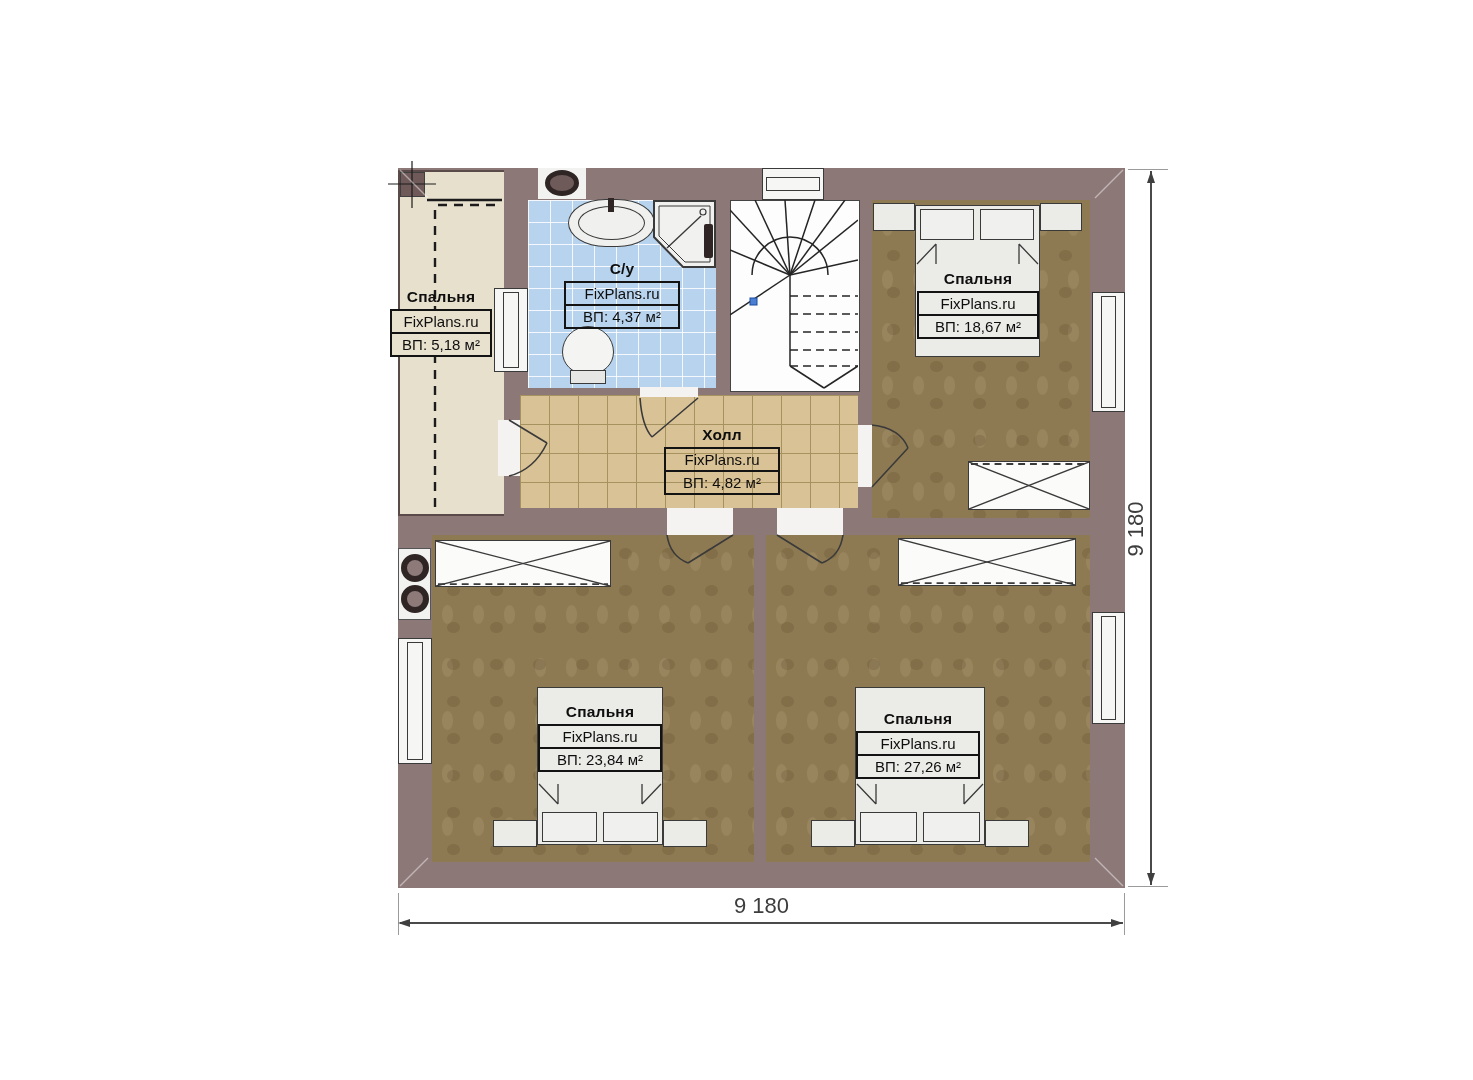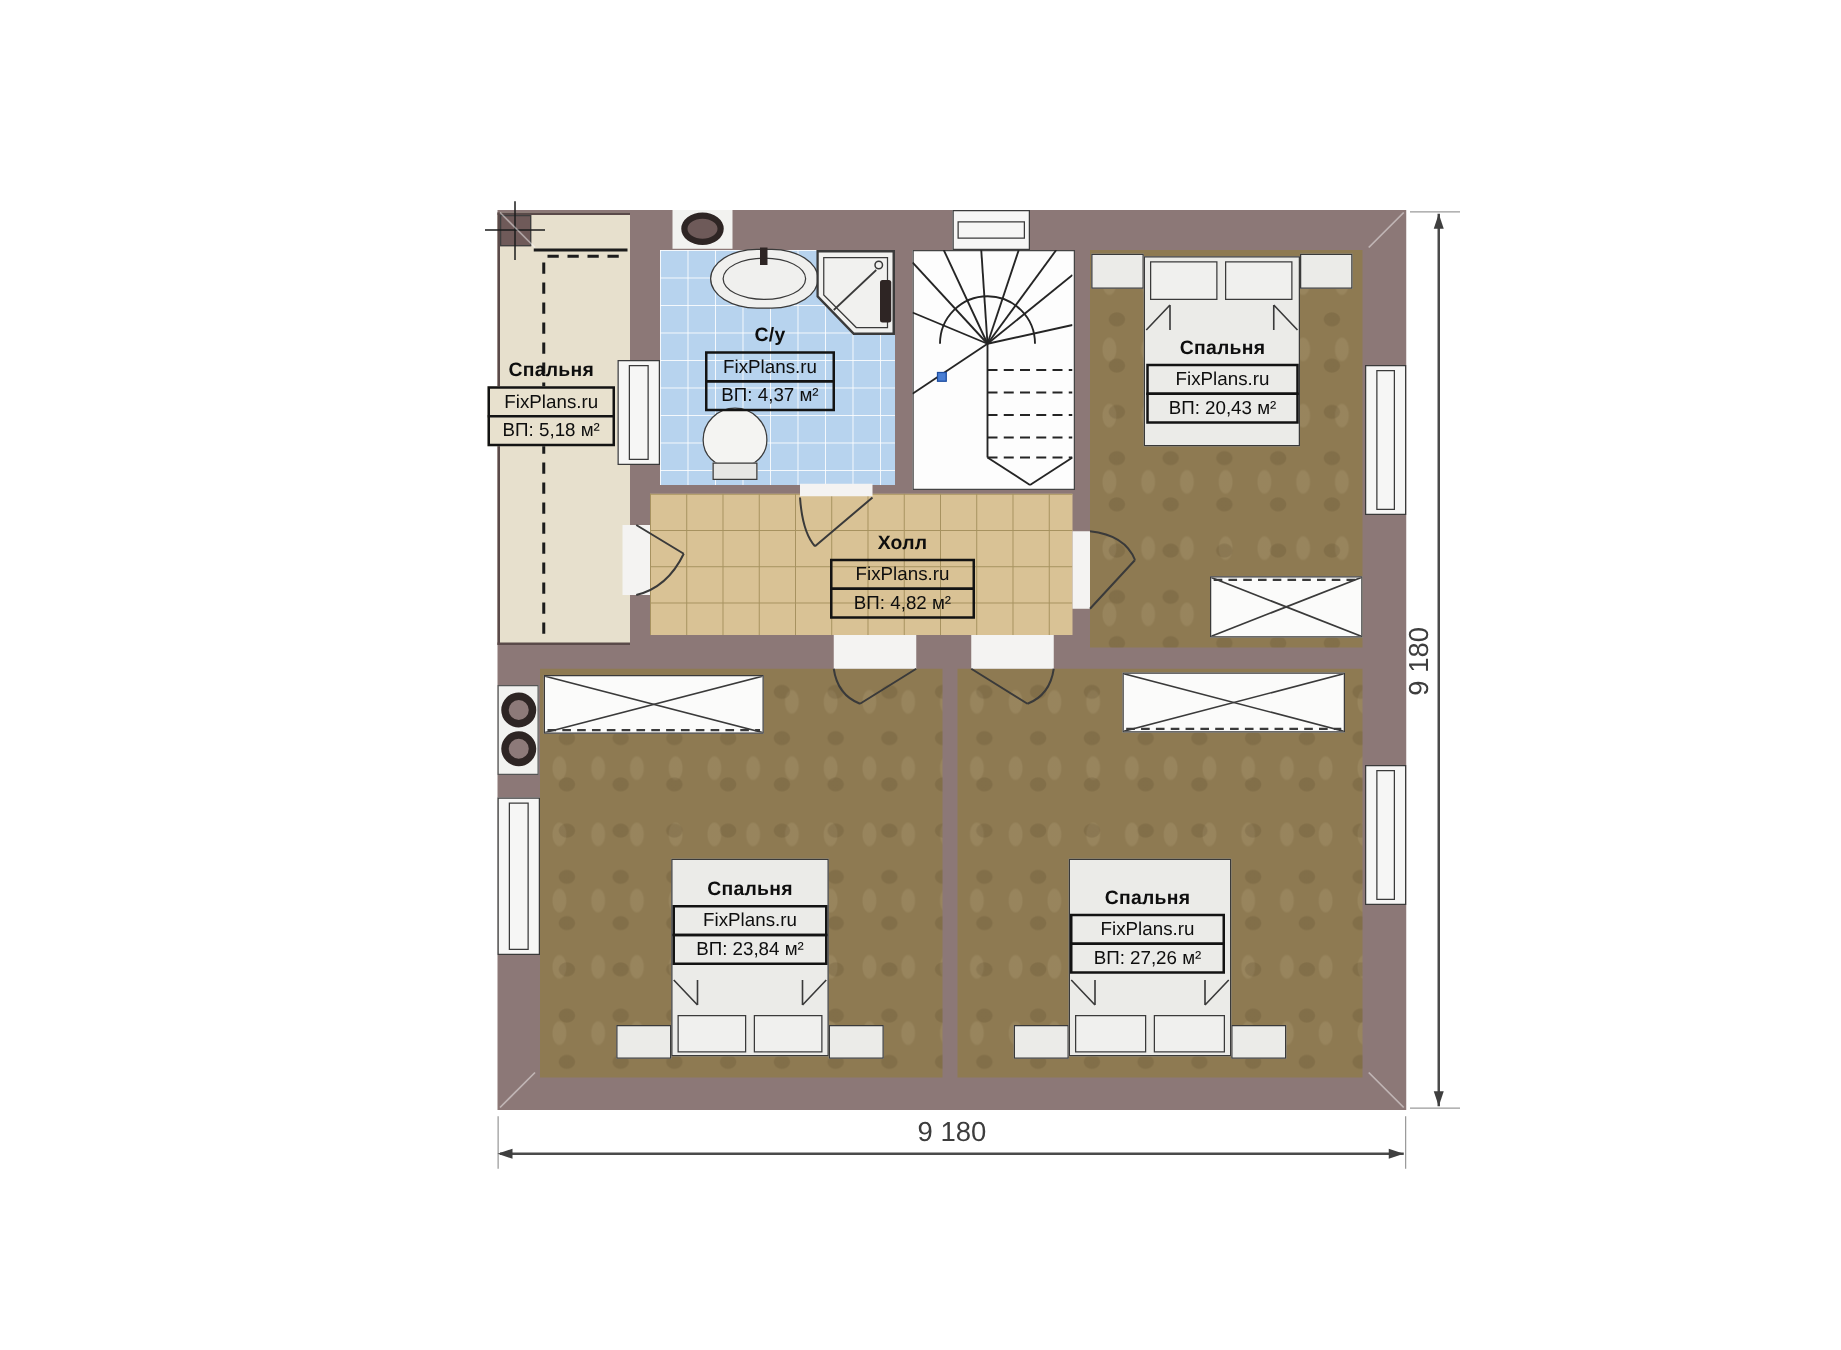--- a/index.html
+++ b/index.html
@@ -229,36 +229,36 @@
       <line x1="2" y1="718" x2="30" y2="690"></line>
     </g>
   </svg>
 
   <div class="plan-label balcony-bg" style="left:-8px;top:120px;width:102px;">
     <div class="room-name">Спальня</div>
     <div class="lbl-box">FixPlans.ru</div>
     <div class="lbl-box">ВП: 5,18 м²</div>
   </div>
 
-  <div class="plan-label" style="left:166px;top:92px;width:104px;">
+  <div class="plan-label" style="left:166px;top:92px;width:116px;">
     <div class="room-name">С/у</div>
     <div class="lbl-box">FixPlans.ru</div>
     <div class="lbl-box">ВП: 4,37 м²</div>
   </div>
 
   <div class="plan-label" style="left:266px;top:258px;width:116px;">
     <div class="room-name">Холл</div>
     <div class="lbl-box">FixPlans.ru</div>
     <div class="lbl-box">ВП: 4,82 м²</div>
   </div>
 
   <div class="plan-label" style="left:519px;top:102px;width:122px;">
     <div class="room-name">Спальня</div>
     <div class="lbl-box">FixPlans.ru</div>
-    <div class="lbl-box">ВП: 20,43 м²</div>
+    <div class="lbl-box">ВП: 18,67 м²</div>
   </div>
 
   <div class="plan-label" style="left:140px;top:535px;width:124px;">
     <div class="room-name">Спальня</div>
     <div class="lbl-box">FixPlans.ru</div>
     <div class="lbl-box">ВП: 23,84 м²</div>
   </div>
 
   <div class="plan-label" style="left:458px;top:542px;width:124px;">
     <div class="room-name">Спальня</div>

